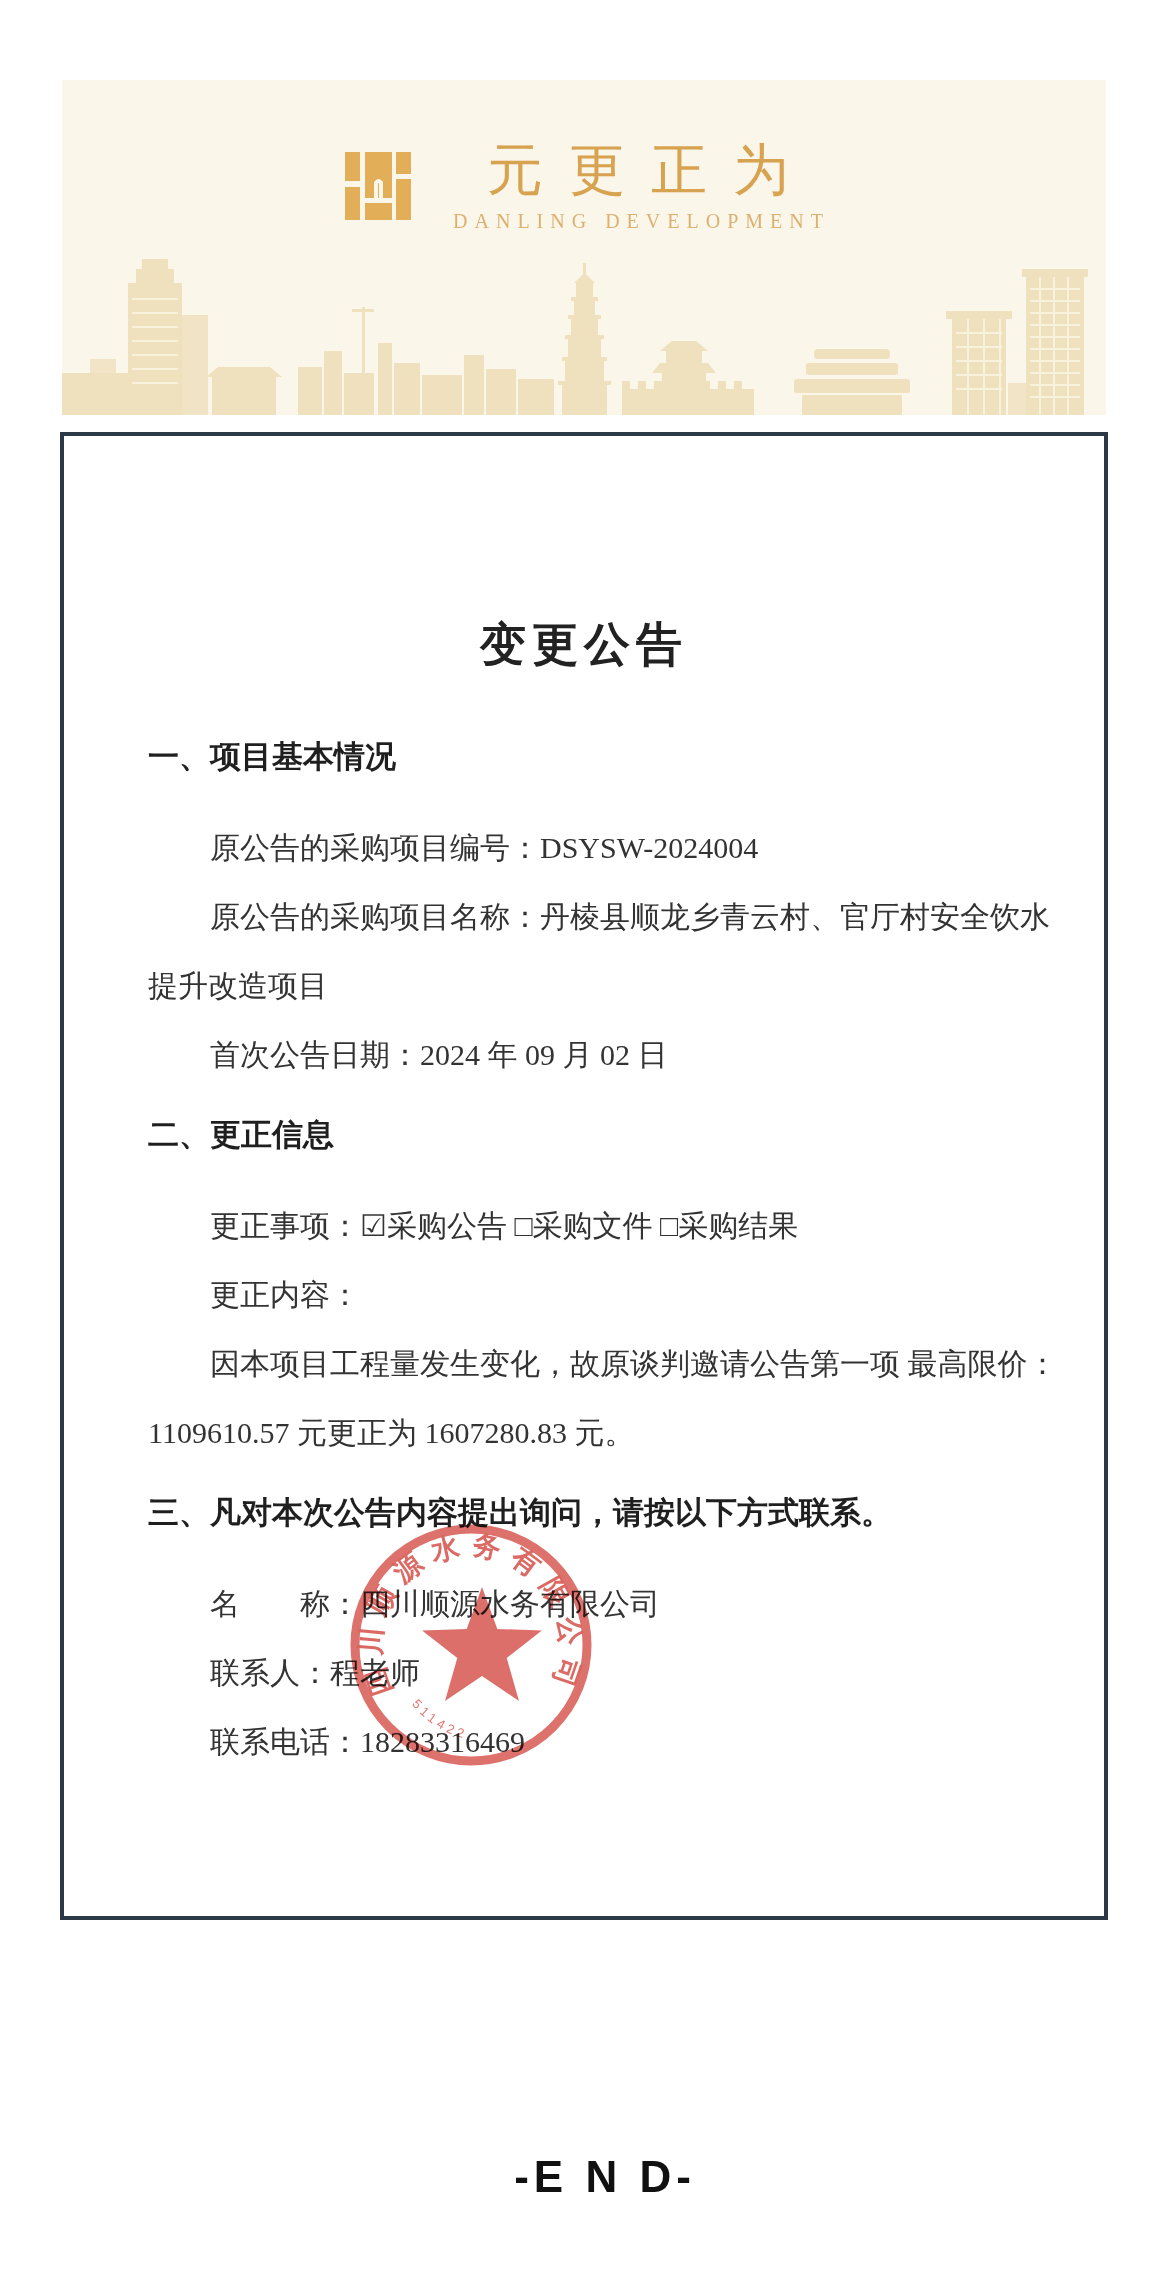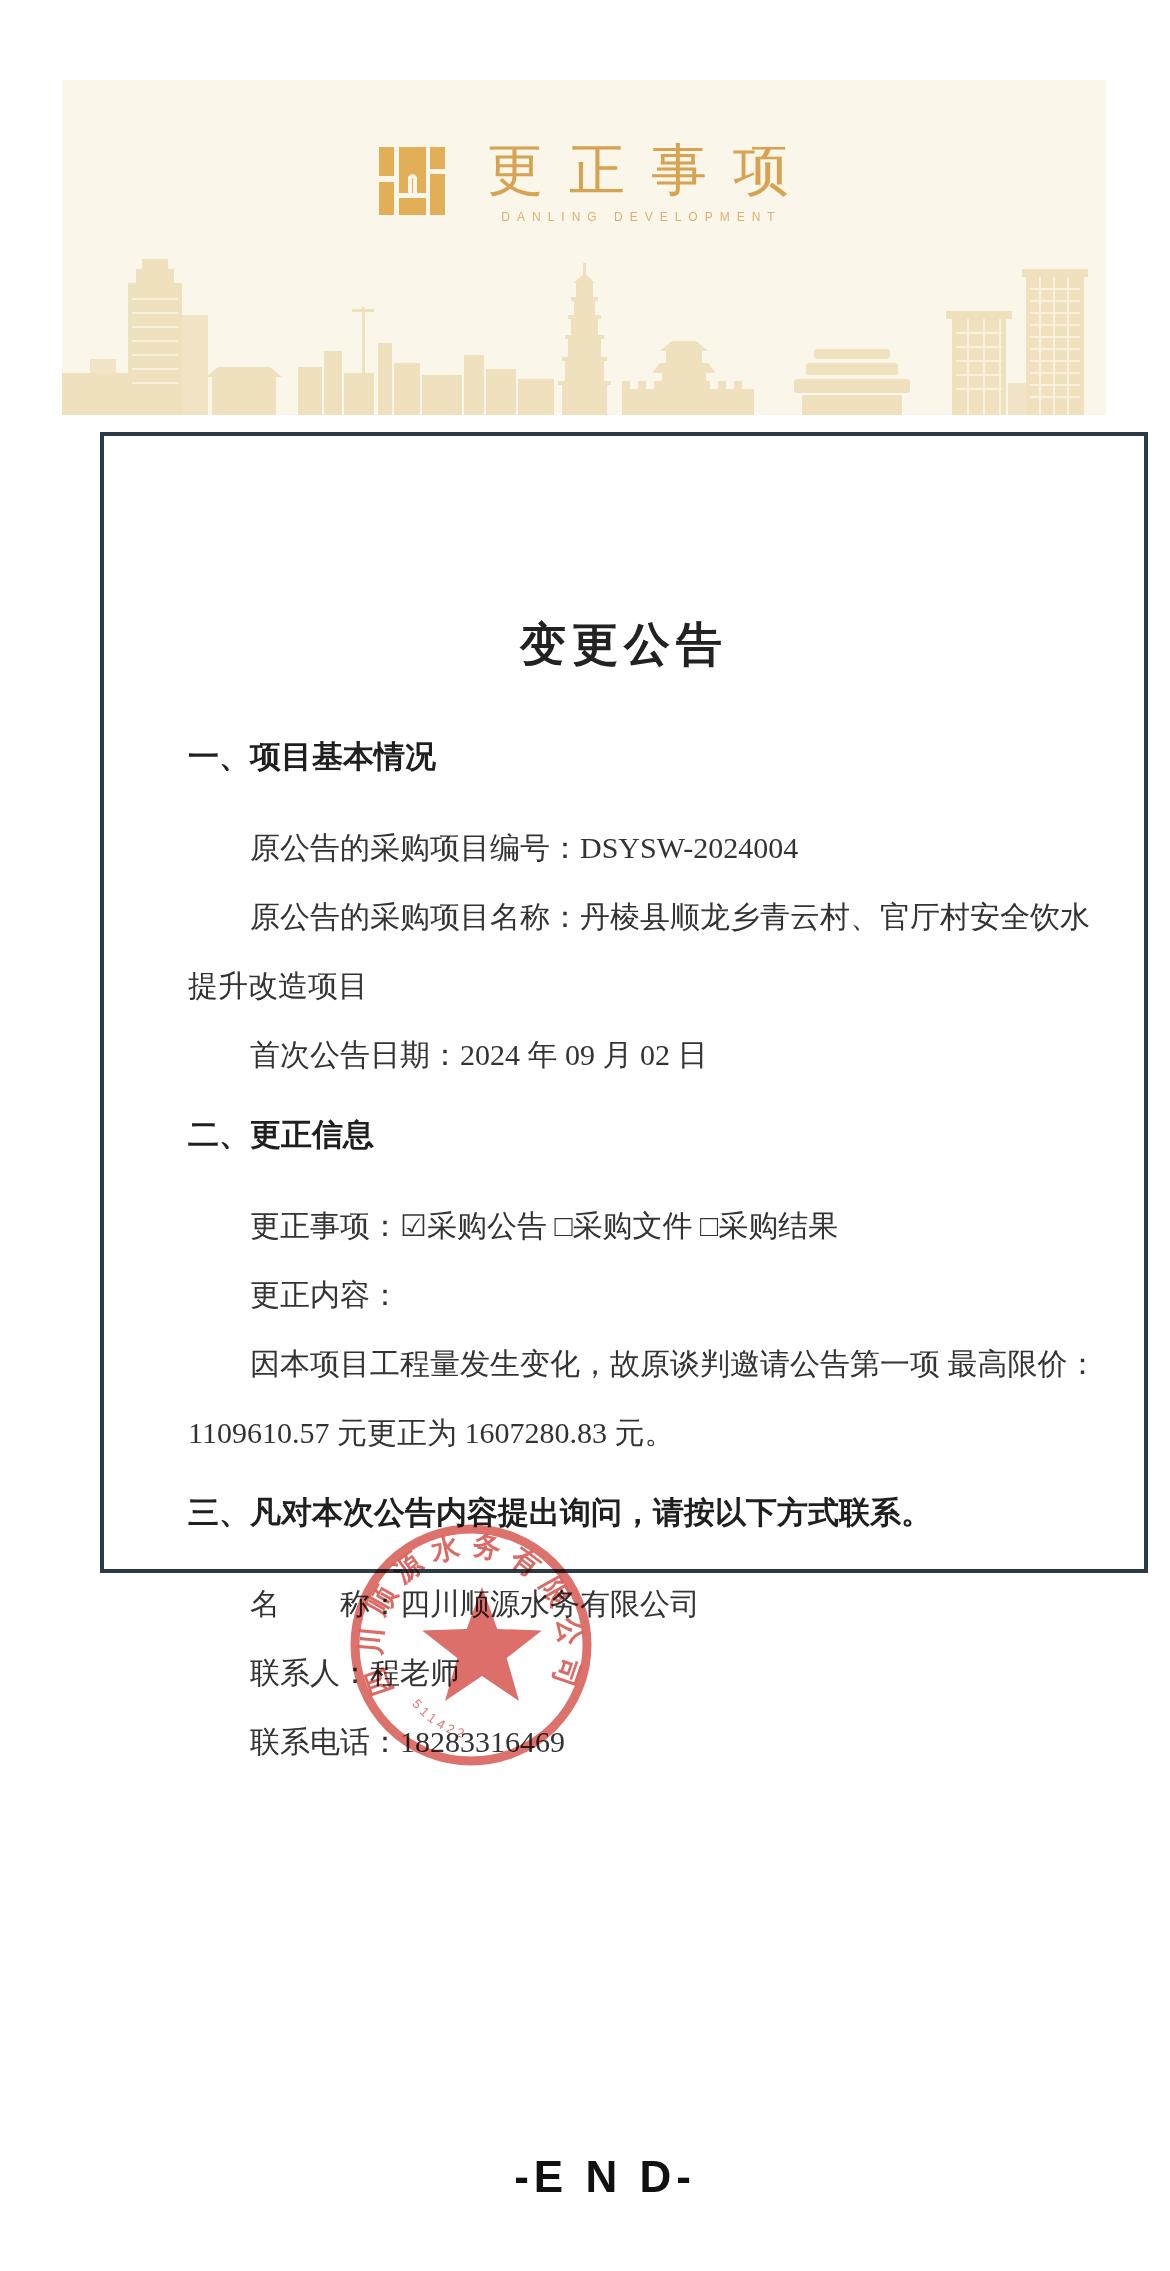--- a/index.html
+++ b/index.html
@@ -19,28 +19,28 @@
     display:flex;justify-content:center;align-items:center;gap:42px;
   }
   .brand-text{display:flex;flex-direction:column;align-items:center;}
   .brand-cn{
     font-family:"Liberation Serif","DejaVu Serif",serif;
     font-size:56px;line-height:1;color:#d7a351;
     letter-spacing:26px;margin-right:-26px;font-weight:500;
   }
   .brand-en{
     margin-top:12px;
-    font-family:Liberation Sans, sans-serif;
-    font-size:12px;color:#dcb170;letter-spacing:7px;margin-right:-7px;
+    font-family:Liberation Serif, serif;
+    font-size:20px;color:#dcb170;letter-spacing:7px;margin-right:-7px;
   }
   .skyline{position:absolute;left:0;bottom:0;width:1044px;height:160px;}
   
   .doc-box{
-    position:absolute;left:60px;top:432px;width:1048px;height:1141px;
-    border:4px solid #2c3a47;background:#ffffff;box-sizing:border-box;margin-left:40px;
+    position:absolute;left:60px;top:432px;width:1048px;height:1488px;
+    border:4px solid #2c3a47;background:#ffffff;box-sizing:border-box;
   }
   .doc-content{padding:0 84px;}
   .doc-title{
     margin:184px 0 0 0;text-align:center;
     font-size:46px;font-weight:700;color:#222;letter-spacing:6px;line-height:50px;
   }
   .sec-heading{
     margin-top:72px;
     font-family:Liberation Mono, monospace;
     font-size:31px;font-weight:700;color:#1f1f1f;line-height:34px;
@@ -78,21 +78,21 @@
             <rect x="0" y="35" width="15" height="33"></rect>
             <rect x="20" y="0" width="27" height="46"></rect>
             <rect x="20" y="51" width="27" height="17"></rect>
             <rect x="51" y="0" width="15" height="22"></rect>
             <rect x="51" y="27" width="15" height="41"></rect>
           </g>
           <path d="M29 46 L29 30 Q33.5 24 38 30 L38 46 L34 46 L34 32 Q33.5 29.5 33 32 L33 46 Z" fill="#fbf6ea"></path>
         </svg>
       </span>
       <span class="brand-text">
-        <span class="brand-cn">更正事项</span>
+        <span class="brand-cn">元更正为</span>
         <span class="brand-en">DANLING DEVELOPMENT</span>
       </span>
     </div>
 
     <svg class="skyline" viewBox="0 0 1044 160">
       <g fill="#e8d3a4" opacity="0.62">
 
         <rect x="0" y="118" width="70" height="42"></rect>
         <rect x="28" y="104" width="26" height="56" opacity="0.8"></rect>
 

